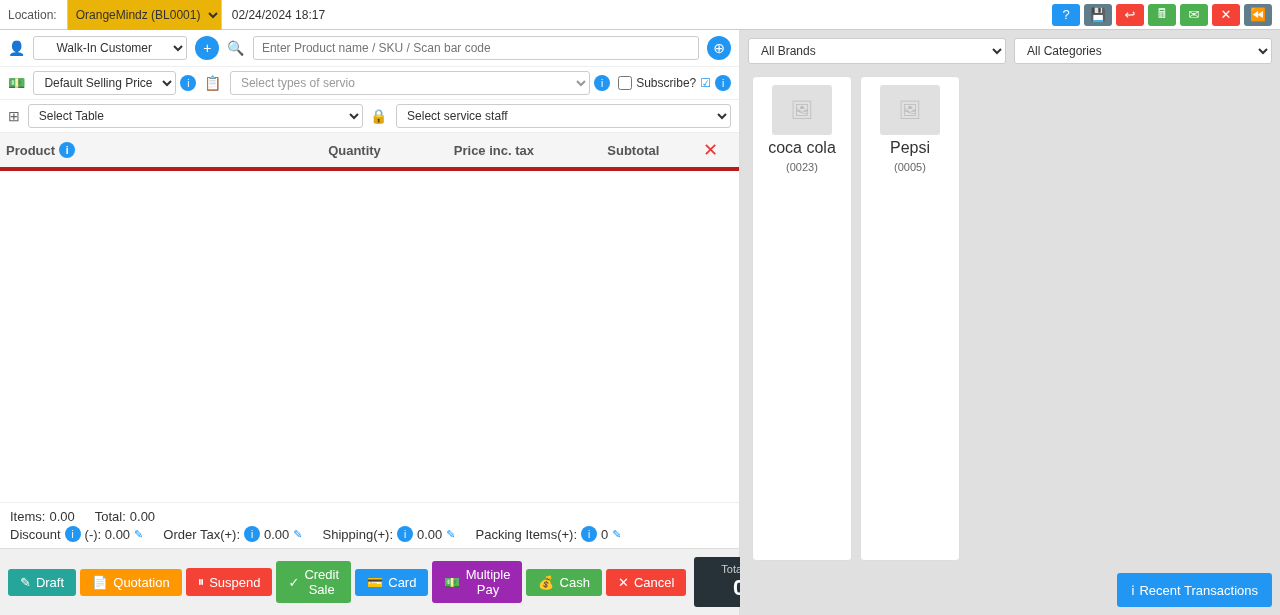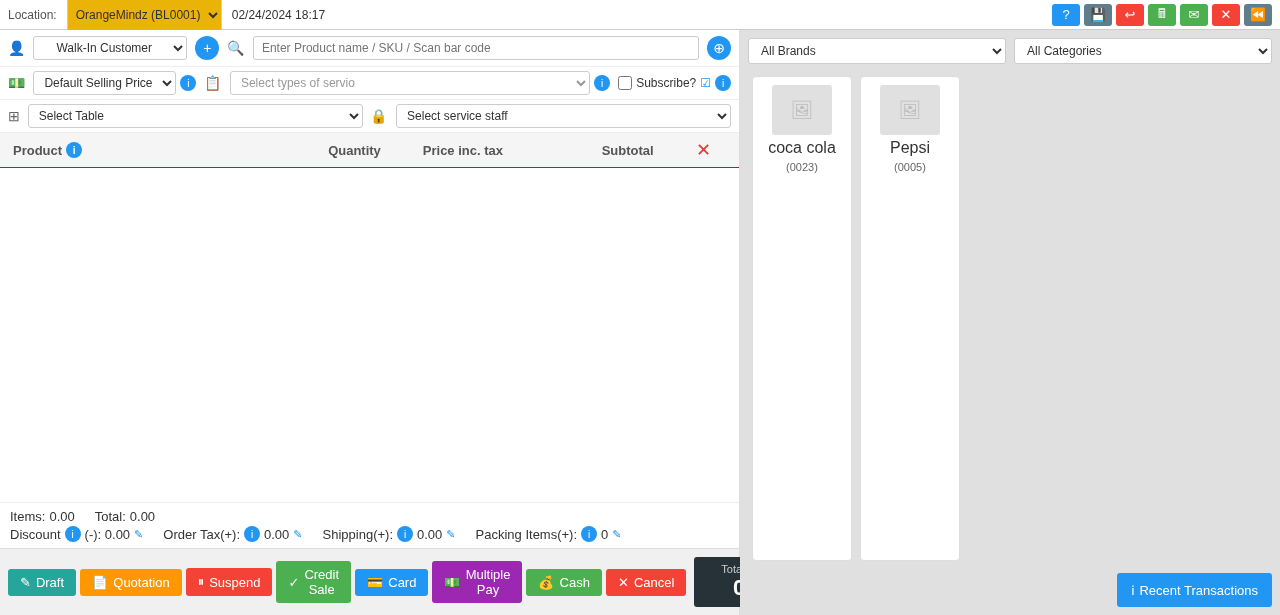--- a/index.html
+++ b/index.html
@@ -84,26 +84,26 @@
       font-size: 12px; color: #333; flex: 1;
     }
     .staff-select-wrap { display: flex; align-items: center; gap: 4px; flex: 1; }
     .staff-select {
       border: 1px solid #ccc; border-radius: 3px; padding: 3px 6px; background: #fff;
       font-size: 12px; color: #333; flex: 1;
     }
 
     
     .table-header {
-      display: flex; align-items: center; background: #f5f5f5; padding: 6px 13px;
-      border-bottom: 1px solid #b91c1c; font-weight: bold; font-size: 13px; color: #555;
+      display: flex; align-items: center; background: #f5f5f5; padding: 6px 6px;
+      border-bottom: 4px solid #b91c1c; font-weight: bold; font-size: 13px; color: #555;
     }
     .col-product { flex: 2; display: flex; align-items: center; gap: 4px; }
     .col-qty { flex: 1; text-align: center; }
-    .col-price { flex: 1; }
+    .col-price { flex: 1; text-align: center; }
     .col-subtotal { flex: 1; text-align: center; }
     .col-action { width: 30px; }
     .close-btn {
       background: none; border: none; color: #e53935; font-size: 18px; cursor: pointer;
     }
 
     
     .items-area { flex: 1; overflow-y: auto; background: #fff; }
 
     

